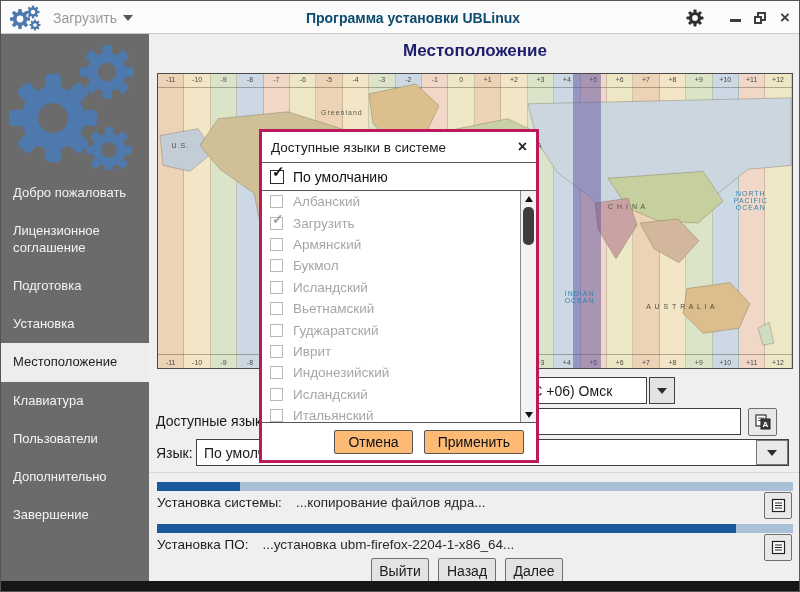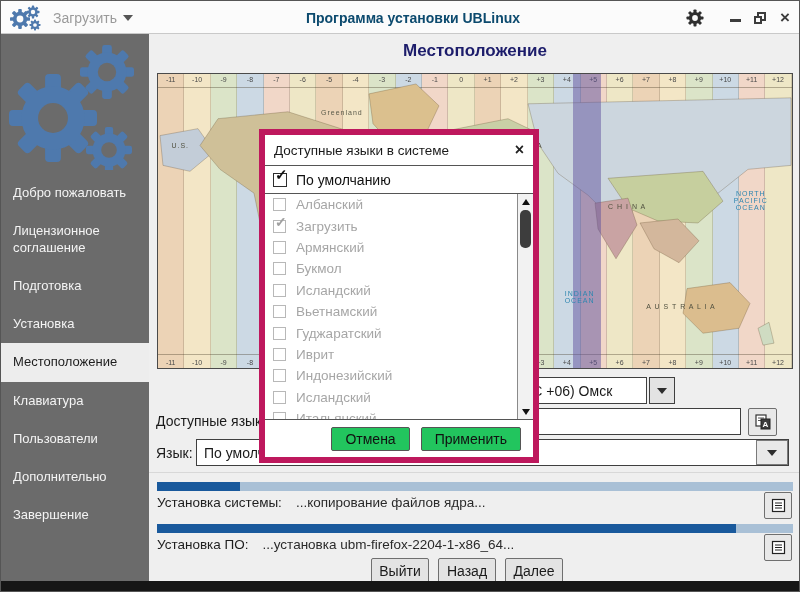--- a/index.html
+++ b/index.html
@@ -56,38 +56,38 @@
   .pfill{height:100%;background:#19599c;}
   .pline{position:absolute;left:8px;font-size:13.5px;color:#1e1e1e;white-space:nowrap;}
   .pline .stat{margin-left:14px;color:#2a2a2a;}
 
   
   .btn{position:absolute;background:#e3e3e3;border:1px solid #6f6f6f;border-radius:2px;font-size:14px;color:#1a1a1a;display:flex;align-items:center;justify-content:center;cursor:pointer;}
 
   .blackbar{position:absolute;left:0;bottom:0;width:800px;height:10px;background:#161616;z-index:6;}
 
   
-  .dialog{position:absolute;left:258px;top:128px;width:280px;height:334px;background:#fff;border:6px solid #be185d;z-index:10;display:flex;flex-direction:column;}
+  .dialog{position:absolute;left:258px;top:128px;width:280px;height:334px;background:#fff;border:3px solid #be185d;z-index:10;display:flex;flex-direction:column;}
   .dlg-head{height:31px;border-bottom:1px solid #555;display:flex;align-items:center;padding:0 9px;font-size:13.5px;color:#1a1a1a;}
   .dlg-head .x{margin-left:auto;font-size:16px;font-weight:bold;color:#222;cursor:pointer;line-height:14px;}
   .dlg-default{height:28px;border-bottom:1px solid #555;display:flex;align-items:center;padding:0 8px;font-size:14px;color:#111;gap:9px;}
   .cbx{position:relative;width:14px;height:14px;border:1.5px solid #2d2d2d;background:#fff;flex:0 0 auto;}
   .cbx .ck{position:absolute;left:1px;top:-8px;font-size:15px;font-weight:bold;color:#111;}
   .dlg-list{position:relative;flex:1;overflow:hidden;border-bottom:1px solid #555;}
   .lang-row{display:flex;align-items:center;gap:10px;height:21.4px;padding:0 8px;font-size:13.5px;color:#a6a6a6;}
   .lang-row .cbx{width:13px;height:13px;border:1px solid #b8b8b8;}
   .lang-row .cbx .ck{color:#a0a0a0;font-size:14px;top:-7px;}
   .dlg-scroll{position:absolute;right:0;top:0;bottom:0;width:16px;background:#f2f2f2;border-left:1px solid #8a8a8a;}
   .sb-up,.sb-dn{position:absolute;left:0;width:15px;height:13px;display:flex;align-items:center;justify-content:center;}
   .sb-up{top:1px;} .sb-dn{bottom:1px;}
   .tri-u{width:0;height:0;border-left:4px solid transparent;border-right:4px solid transparent;border-bottom:6px solid #111;}
   .tri-d{width:0;height:0;border-left:4px solid transparent;border-right:4px solid transparent;border-top:6px solid #111;}
   .sb-thumb{position:absolute;left:2px;top:16px;width:11px;height:38px;background:#3d3d3d;border-radius:5px;}
   .dlg-foot{height:37px;display:flex;align-items:center;justify-content:flex-end;gap:11px;padding:0 12px;}
-  .dlg-btn{background:#22c55e;border:1px solid #555;border-radius:2px;font-size:14px;color:#111;padding:3px 13px;cursor:pointer;}
+  .dlg-btn{background:#fdba74;border:1px solid #555;border-radius:2px;font-size:14px;color:#111;padding:3px 13px;cursor:pointer;}
 </style>
 </head>
 <body>
 
 <div class="app">
 
   <div class="titlebar">
     <svg class="tb-gears" width="34" height="28">
         <g transform="translate(11,15)" fill="#4e79ad">
           <rect x="-1.7999999999999998" y="-10" width="3.5999999999999996" height="20" rx="0.8999999999999999" transform="rotate(0)"></rect>

